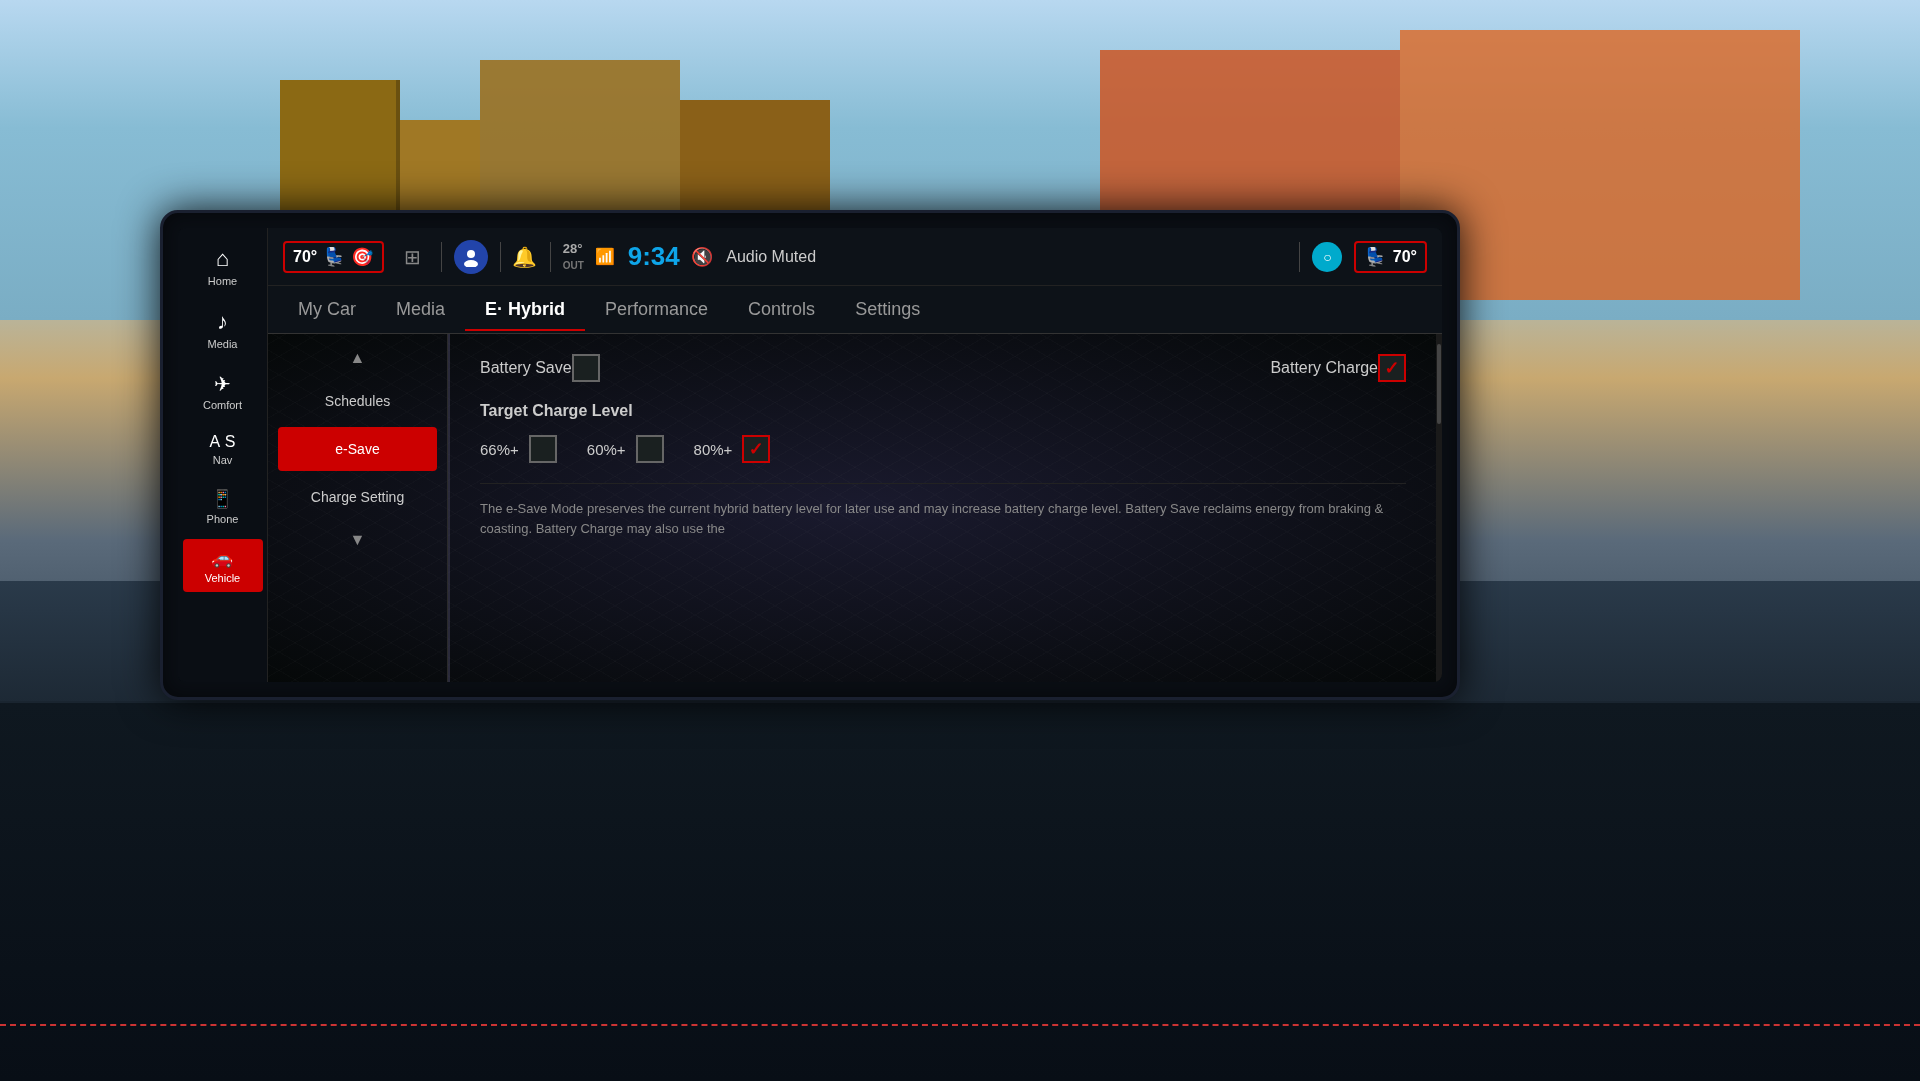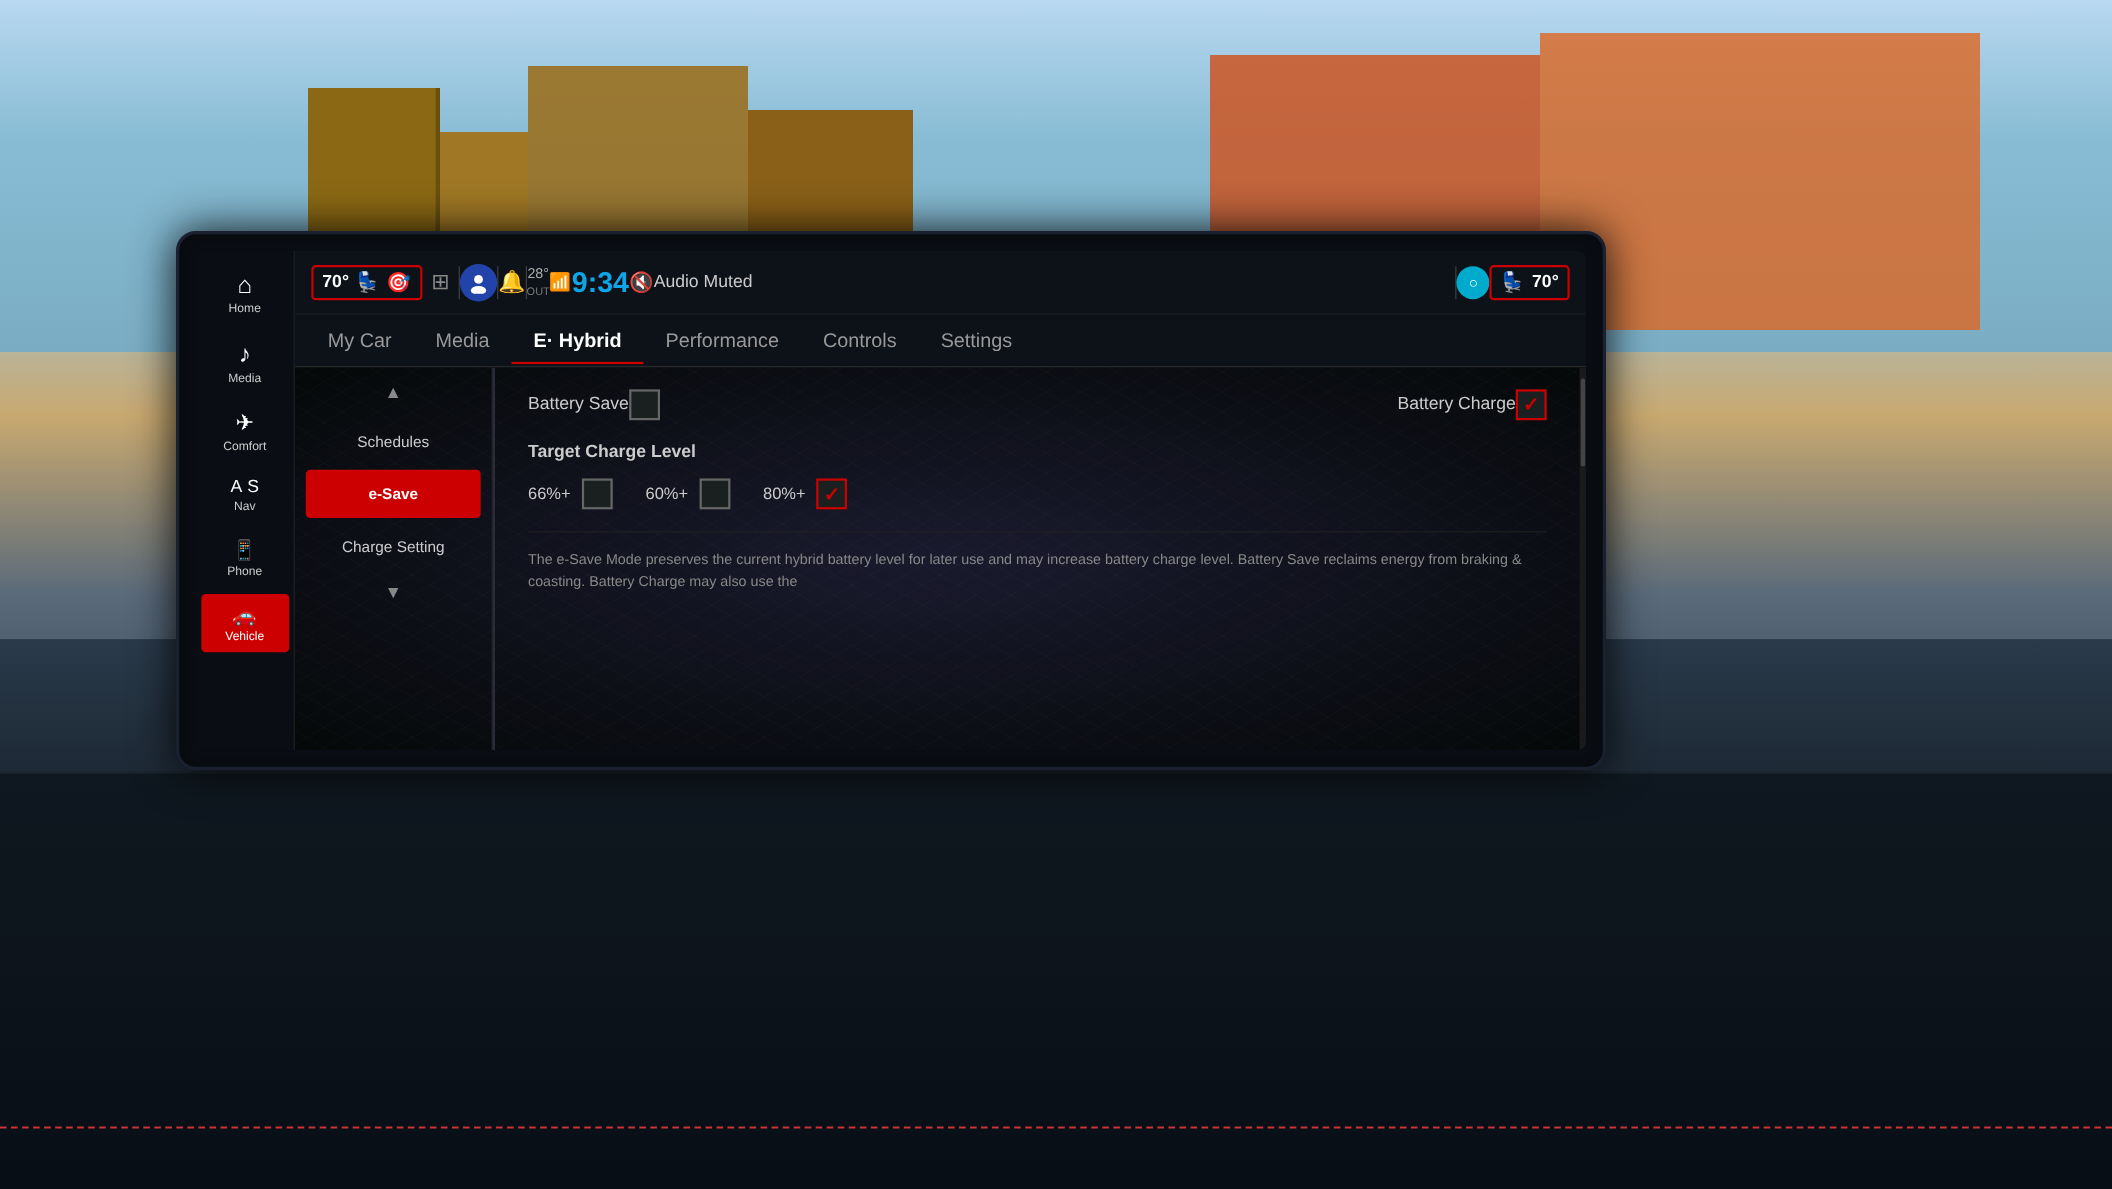--- a/index.html
+++ b/index.html
@@ -102,20 +102,21 @@
     }
 
     
     .status-bar {
       display: flex;
       align-items: center;
       padding: 8px 15px;
       background: #0d1218;
       border-bottom: 1px solid #222;
       height: 58px;
+      gap: 12px;
     }
 
     .temp-box-left {
       display: flex;
       align-items: center;
       gap: 6px;
       border: 2px solid #cc0000;
       border-radius: 4px;
       padding: 3px 8px;
       color: #ffffff;
@@ -156,22 +157,23 @@
     }
 
     .bell-icon {
       font-size: 20px;
       color: #aaa;
     }
 
     .weather-temp {
       font-size: 13px;
       color: #aaa;
-      text-align: center;
+      text-align: left;
       line-height: 1.2;
+      font-weight: bold;
     }
 
     .weather-temp .label {
       font-size: 10px;
       color: #777;
     }
 
     .wifi-icon {
       font-size: 16px;
       color: #aaa;
@@ -320,21 +322,21 @@
       color: #cccccc;
       font-size: 14px;
       cursor: pointer;
       border-radius: 4px;
       text-align: center;
     }
 
     .content-sidebar-item.active {
       background: #cc0000;
       color: #ffffff;
-      font-weight: bold;
+      font-weight: normal;
     }
 
     .down-arrow {
       text-align: center;
       color: #888;
       font-size: 16px;
       margin-top: 8px;
       cursor: pointer;
     }
 

